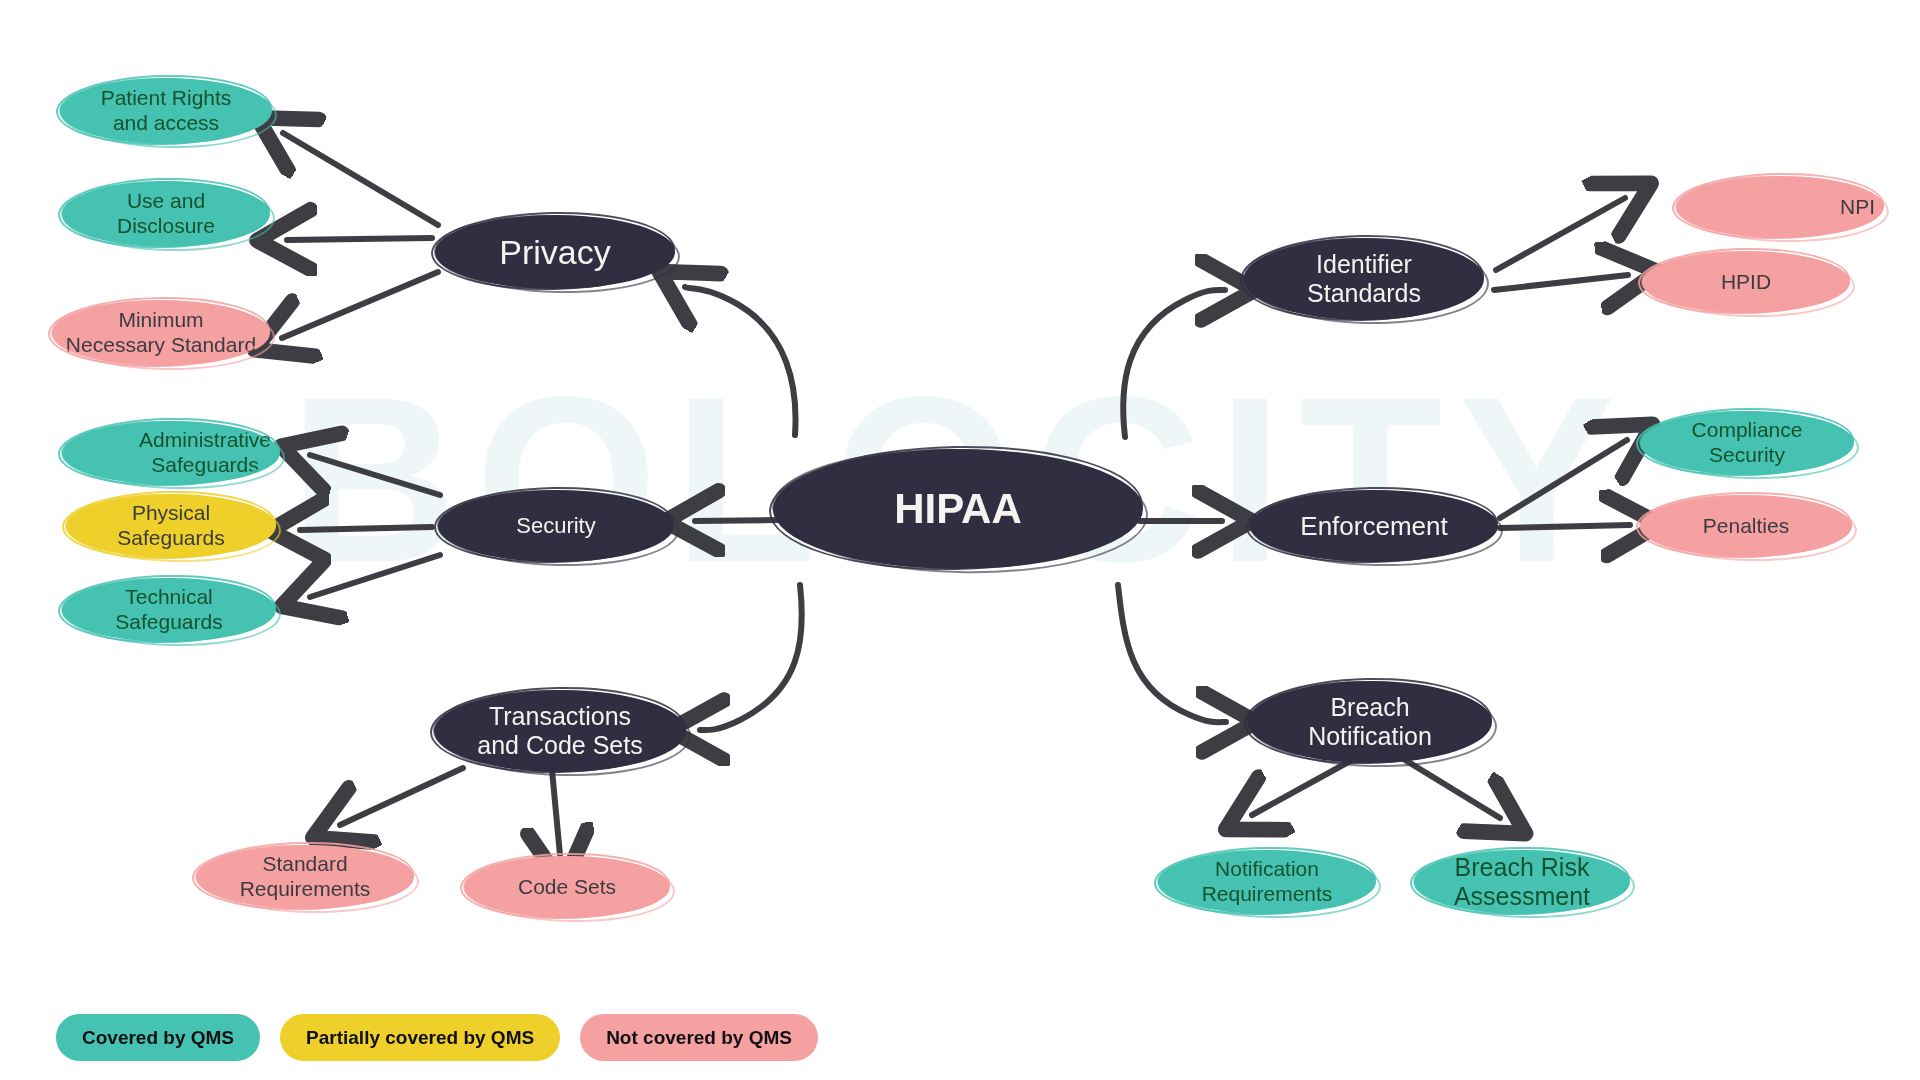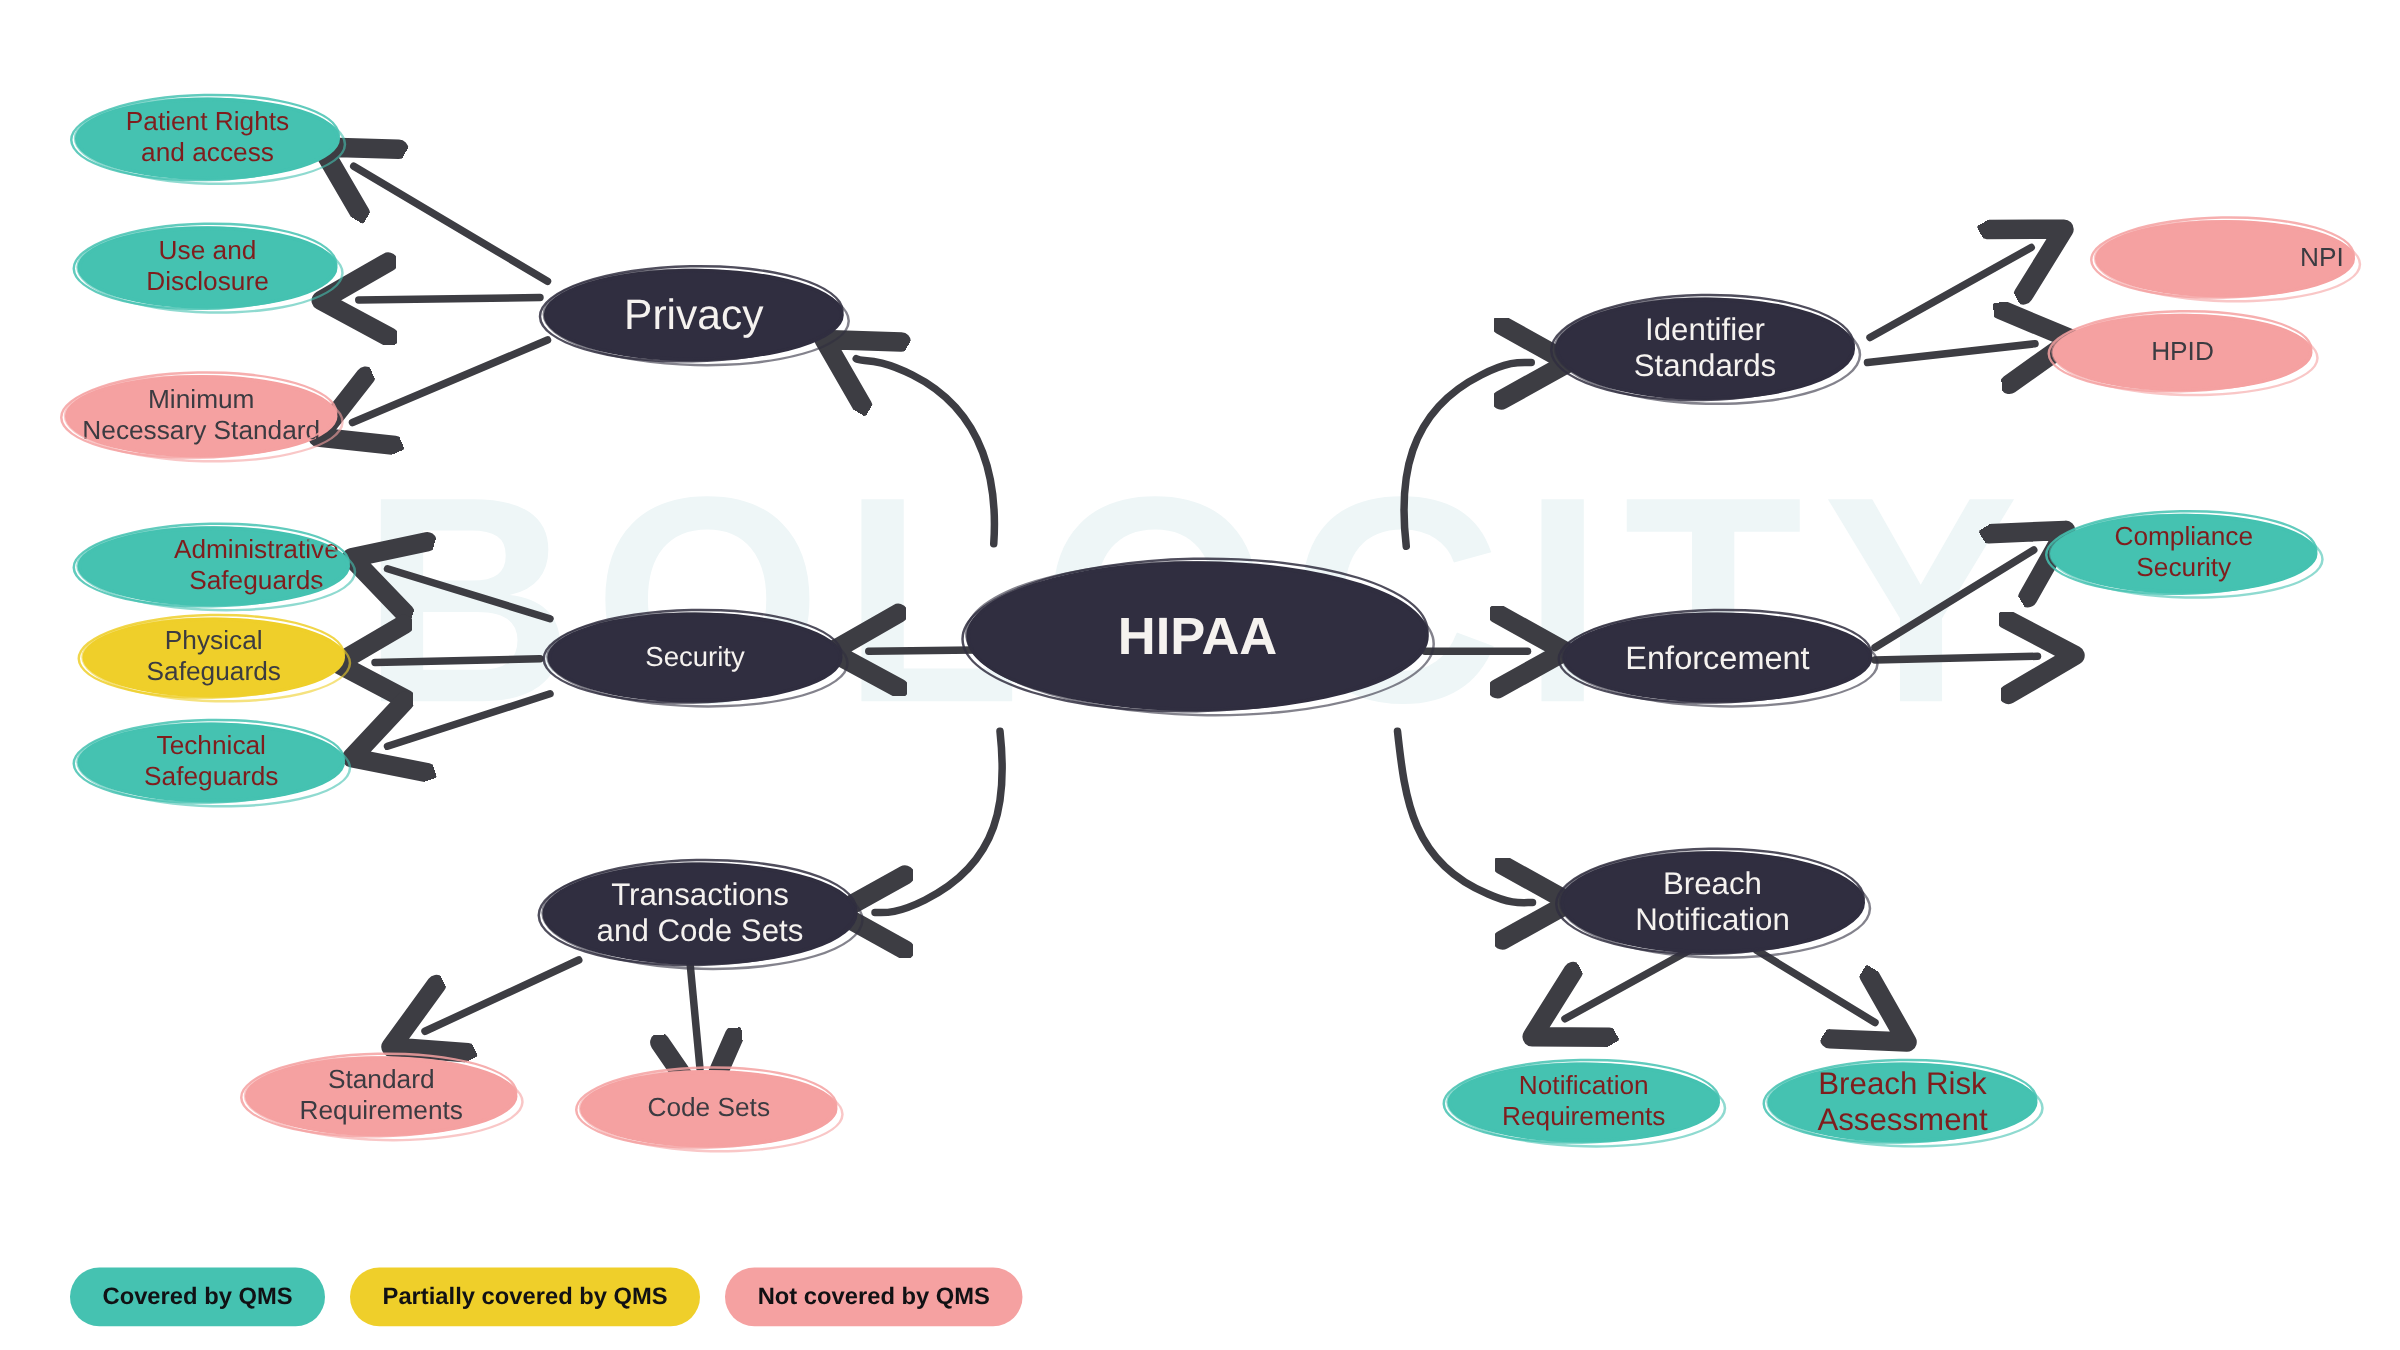--- a/index.html
+++ b/index.html
@@ -56,21 +56,21 @@
   }
   .node span { display: block; padding: 0 6px; }
   .node.dark {
     background: #302e40;
     color: #f5f2ef;
     border: 3px solid #302e40;
     font-weight: 400;
   }
   .node.teal {
     background: #45c2b1;
-    color: #7f1d1d;
+    color: #14532d;
     border: 3px solid #45c2b1;
   }
   .node.pink {
     background: #f5a1a1;
     color: #3b3b41;
     border: 3px solid #f5a1a1;
   }
   .node.yellow {
     background: #efcf2a;
     color: #3b3b41;
@@ -248,20 +248,23 @@
 
   <div class="node dark" style="left:1250px; top:490px; width:248px; height:72px; font-size:26px;">
     <span>Enforcement</span>
   </div>
 
   <div class="node teal" style="left:1640px; top:411px; width:214px; height:64px; font-size:21px;">
     <span style="white-space:pre-line;">Compliance
 Security</span>
   </div>
 
+  <div class="node pink" style="left:1640px; top:495px; width:212px; height:62px; font-size:21px;">
+    <span>Penalties</span>
+  </div>
 
   <div class="node dark" style="left:1248px; top:681px; width:244px; height:82px; font-size:25px;">
     <span style="white-space:pre-line;">Breach
 Notification</span>
   </div>
 
   <div class="node teal" style="left:1158px; top:850px; width:218px; height:64px; font-size:21px;">
     <span style="white-space:pre-line;">Notification
 Requirements</span>
   </div>

